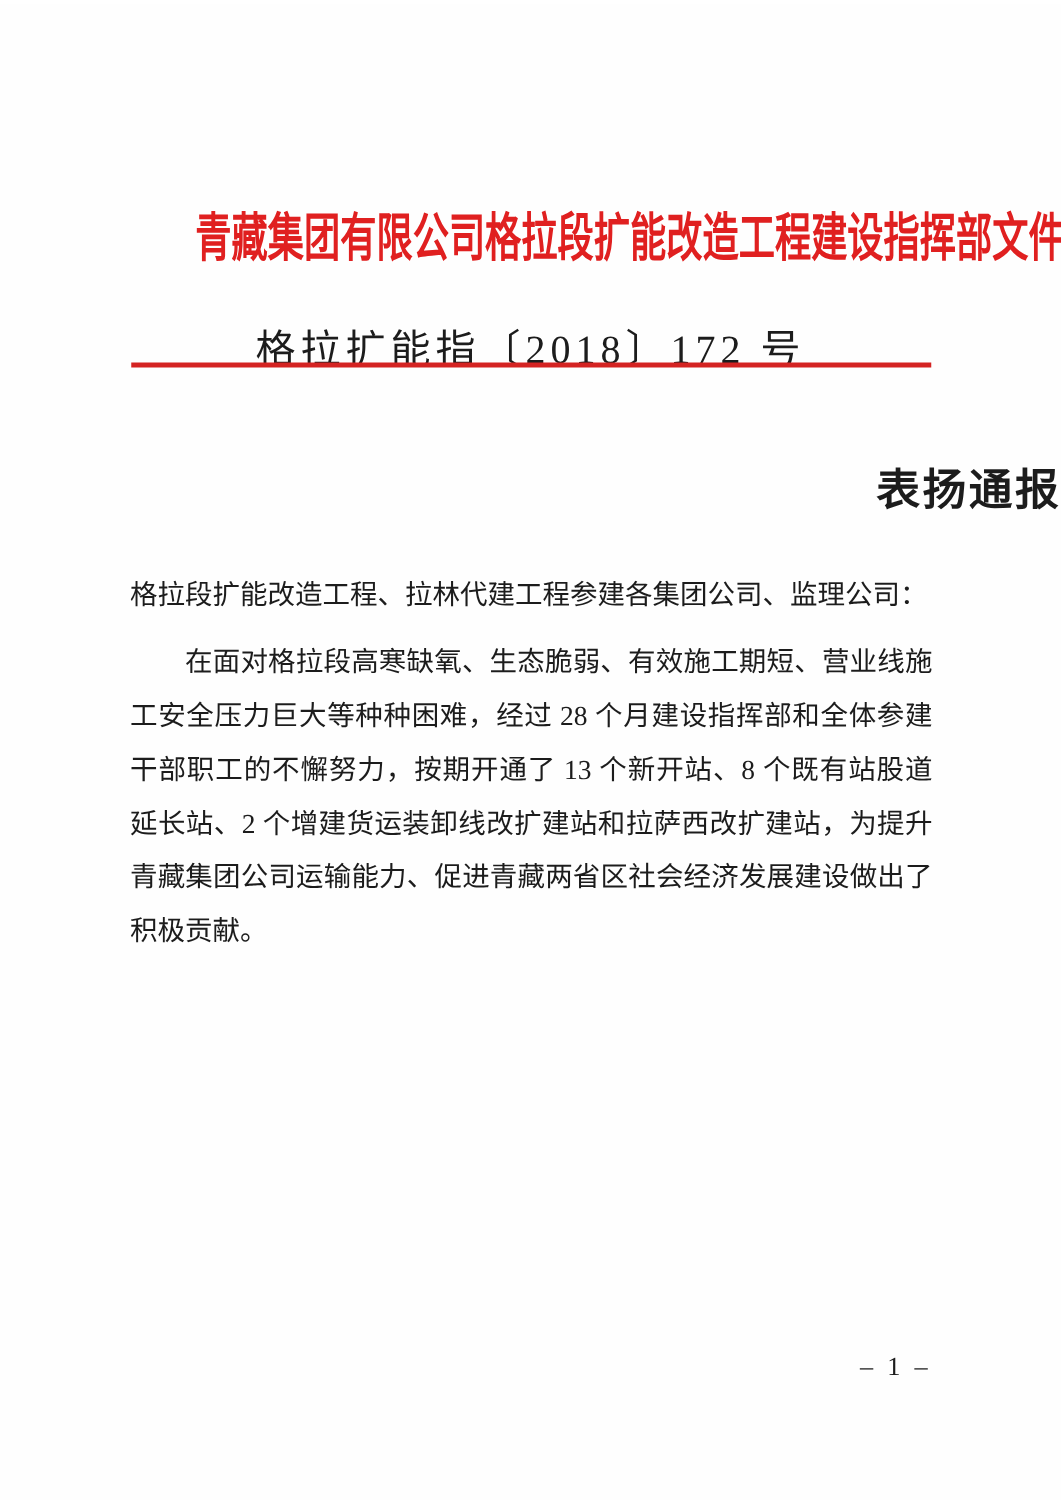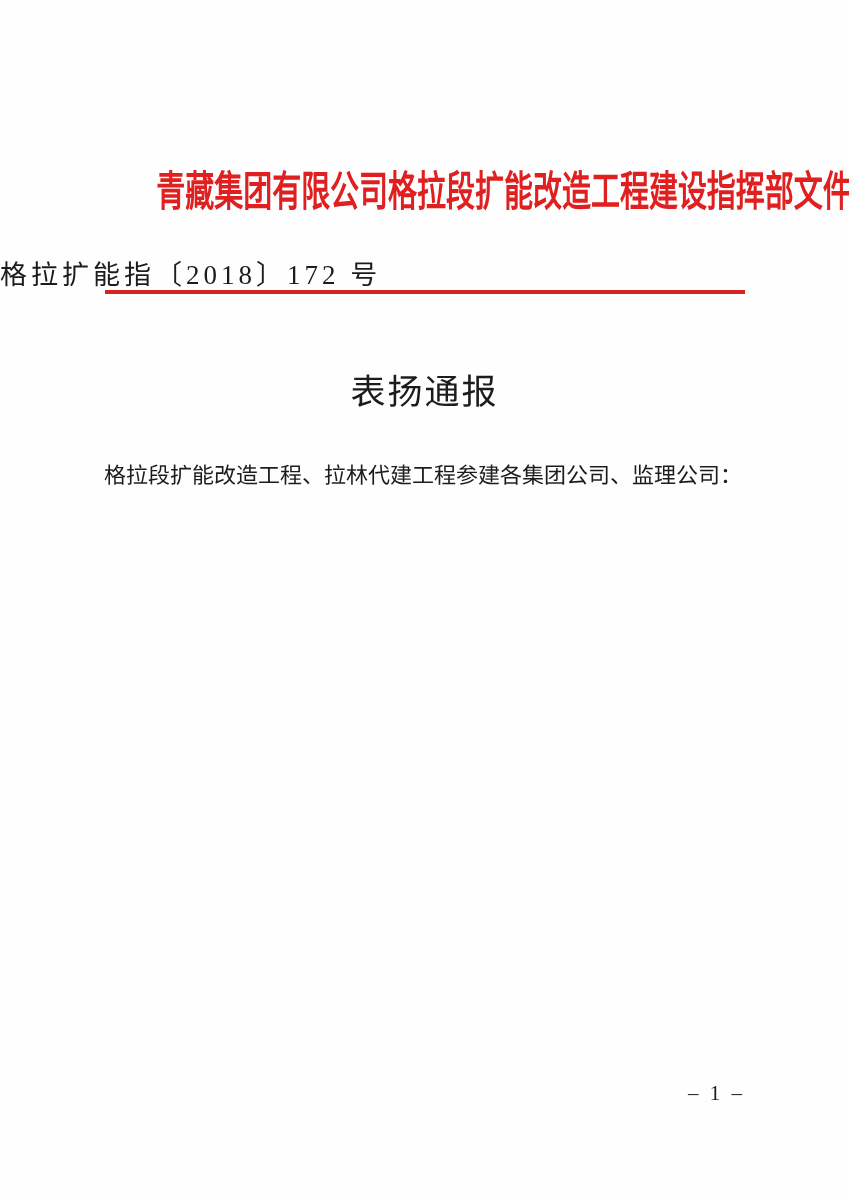--- a/index.html
+++ b/index.html
@@ -40,42 +40,43 @@
     display: inline-block;
     transform: scaleX(0.69);
     transform-origin: 50% 50%;
   }
   
   .doc-number {
     position: absolute;
     top: 250px;
     left: 0;
     width: 100%;
-    font-size: 27px;
+    text-align: center;
+    font-size: 32px;
     letter-spacing: 4px;
     color: var(--text-color);
   }
   
   .red-divider {
     position: absolute;
     top: 287px;
     left: 105px;
     width: 640px;
     height: 4px;
     background: var(--divider-red);
   }
   
   .doc-title {
     position: absolute;
     top: 360px;
     left: 0;
     width: 100%;
-    text-align: center;
+    text-align: right;
     font-size: 35px;
-    font-weight: normal;
+    font-weight: bold;
     letter-spacing: 2px;
     color: var(--text-color);
   }
   
   .body-block {
     position: absolute;
     top: 451px;
     left: 104px;
     width: 642px;
     font-size: 22px;
@@ -115,17 +116,18 @@
   </div>
 
   <div class="doc-number">格拉扩能指〔2018〕172 号</div>
 
   <div class="red-divider"></div>
 
   <h1 class="doc-title">表扬通报</h1>
 
   <div class="body-block">
     <p class="salutation">格拉段扩能改造工程、拉林代建工程参建各集团公司、监理公司：</p>
+    <p class="body-paragraph">在面对格拉段高寒缺氧、生态脆弱、有效施工期短、营业线施工安全压力巨大等种种困难，经过 28 个月建设指挥部和全体参建干部职工的不懈努力，按期开通了 13 个新开站、8 个既有站股道延长站、2 个增建货运装卸线改扩建站和拉萨西改扩建站，为提升青藏集团公司运输能力、促进青藏两省区社会经济发展建设做出了积极贡献。</p>
   </div>
 
   <div class="page-number">– 1 –</div>
 
 </div>
 
 </body></html>

